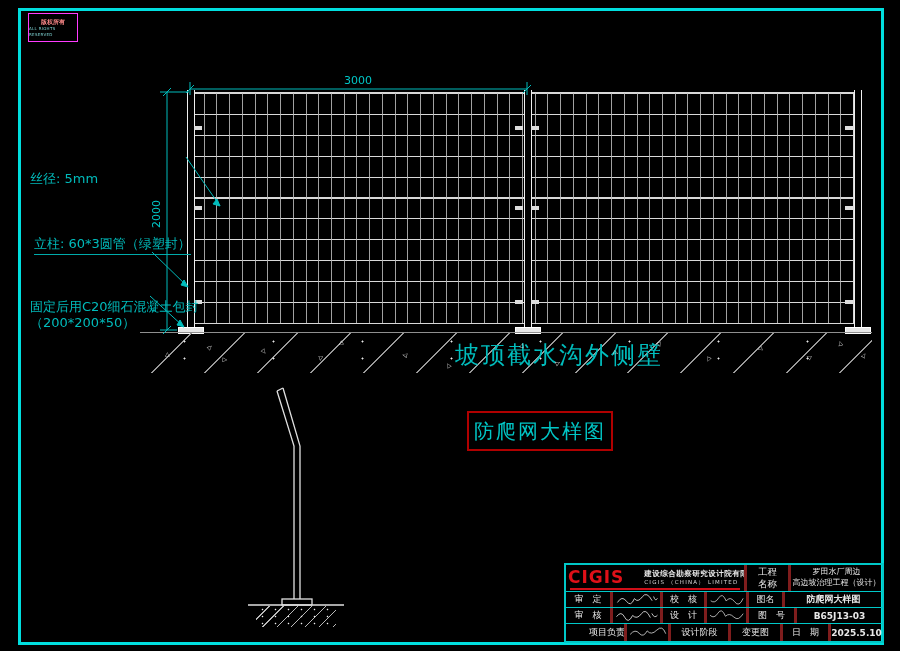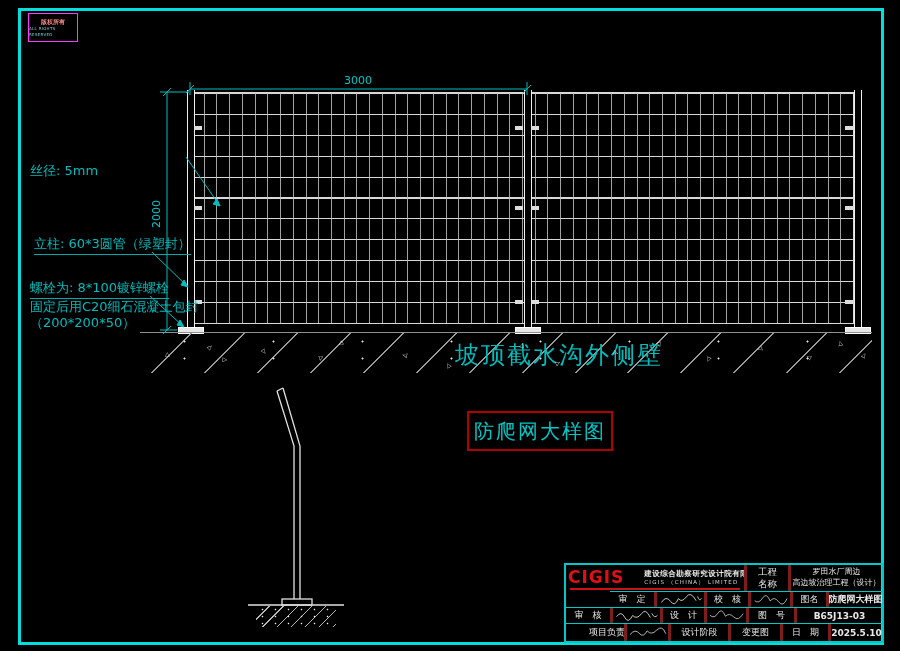--- a/index.html
+++ b/index.html
@@ -42,21 +42,21 @@
       repeating-linear-gradient(135deg,transparent 0 9px,#b8b8b8 9px 10px);
     background-size:13px 7px,auto;}
   
   .tb{position:absolute;left:564px;top:563px;width:320px;height:80px;border:2px solid #00c8c8;
       box-sizing:border-box;display:flex;flex-direction:column;color:#e8e8e8;}
   .tb-row{display:flex;box-sizing:border-box;}
   .tb-row + .tb-row{border-top:1px solid #00c8c8;}
   .tb-cell{box-sizing:border-box;display:flex;align-items:center;justify-content:center;
            font-size:9px;white-space:nowrap;overflow:hidden;}
   .tb-cell + .tb-cell{border-left:3px solid #7f1d1d;}
-  .r0{height:26px;} .r1{height:16px;margin-left:44px;} .r2{height:16px;} .r3{flex:1;}
+  .r0{height:26px;} .r1{height:16px;} .r2{height:16px;} .r3{flex:1;}
   .logo-cell{width:178px;flex-direction:column;justify-content:flex-end;padding:1px 2px;}
   .logo-line{display:flex;align-items:center;gap:20px;width:100%;}
   .logo-word{color:#e01018;font-weight:bold;font-size:17px;letter-spacing:1px;line-height:1;}
   .co{display:flex;flex-direction:column;flex:1;}
   .co .cn{font-size:7.5px;font-weight:bold;letter-spacing:.5px;}
   .co .en{font-size:5.5px;letter-spacing:1.2px;color:#d8d8d8;}
   .red-bar{width:98%;height:2px;background:#cf0f18;margin-top:2px;}
   .proj-label{width:44px;flex-direction:column;font-size:9.5px;line-height:1.25;}
   .proj-name{flex:1;flex-direction:column;font-size:8px;line-height:1.35;}
   .sig svg{display:block;}
@@ -96,23 +96,22 @@
   <div class="clamp" style="left:531px;top:126px;"></div>
   <div class="clamp" style="left:531px;top:206px;"></div>
   <div class="clamp" style="left:531px;top:300px;"></div>
   <div class="clamp" style="left:845px;top:126px;"></div>
   <div class="clamp" style="left:845px;top:206px;"></div>
   <div class="clamp" style="left:845px;top:300px;"></div>
 
   <div class="ground"></div>
   <div class="ground-label">坡顶截水沟外侧壁</div>
 
-  <div class="note" style="left:30px;top:164px;">丝径: 5mm</div>
+  <div class="note" style="left:30px;top:172px;">丝径: 5mm</div>
   <div class="note u" style="left:34px;top:237px;">立柱: 60*3圆管（绿塑封）</div>
-  <div class="note u" style="left:30px;top:281px;">螺栓为: 8*100镀锌螺栓</div>
   <div class="note" style="left:30px;top:300px;">固定后用C20细石混凝土包封</div>
   <div class="note" style="left:30px;top:316px;">（200*200*50）</div>
 
   <div class="red-box">
     <span>防爬网大样图</span>
   </div>
 
   <div class="footing"></div>
 
   <svg class="overlay" width="900" height="651">

